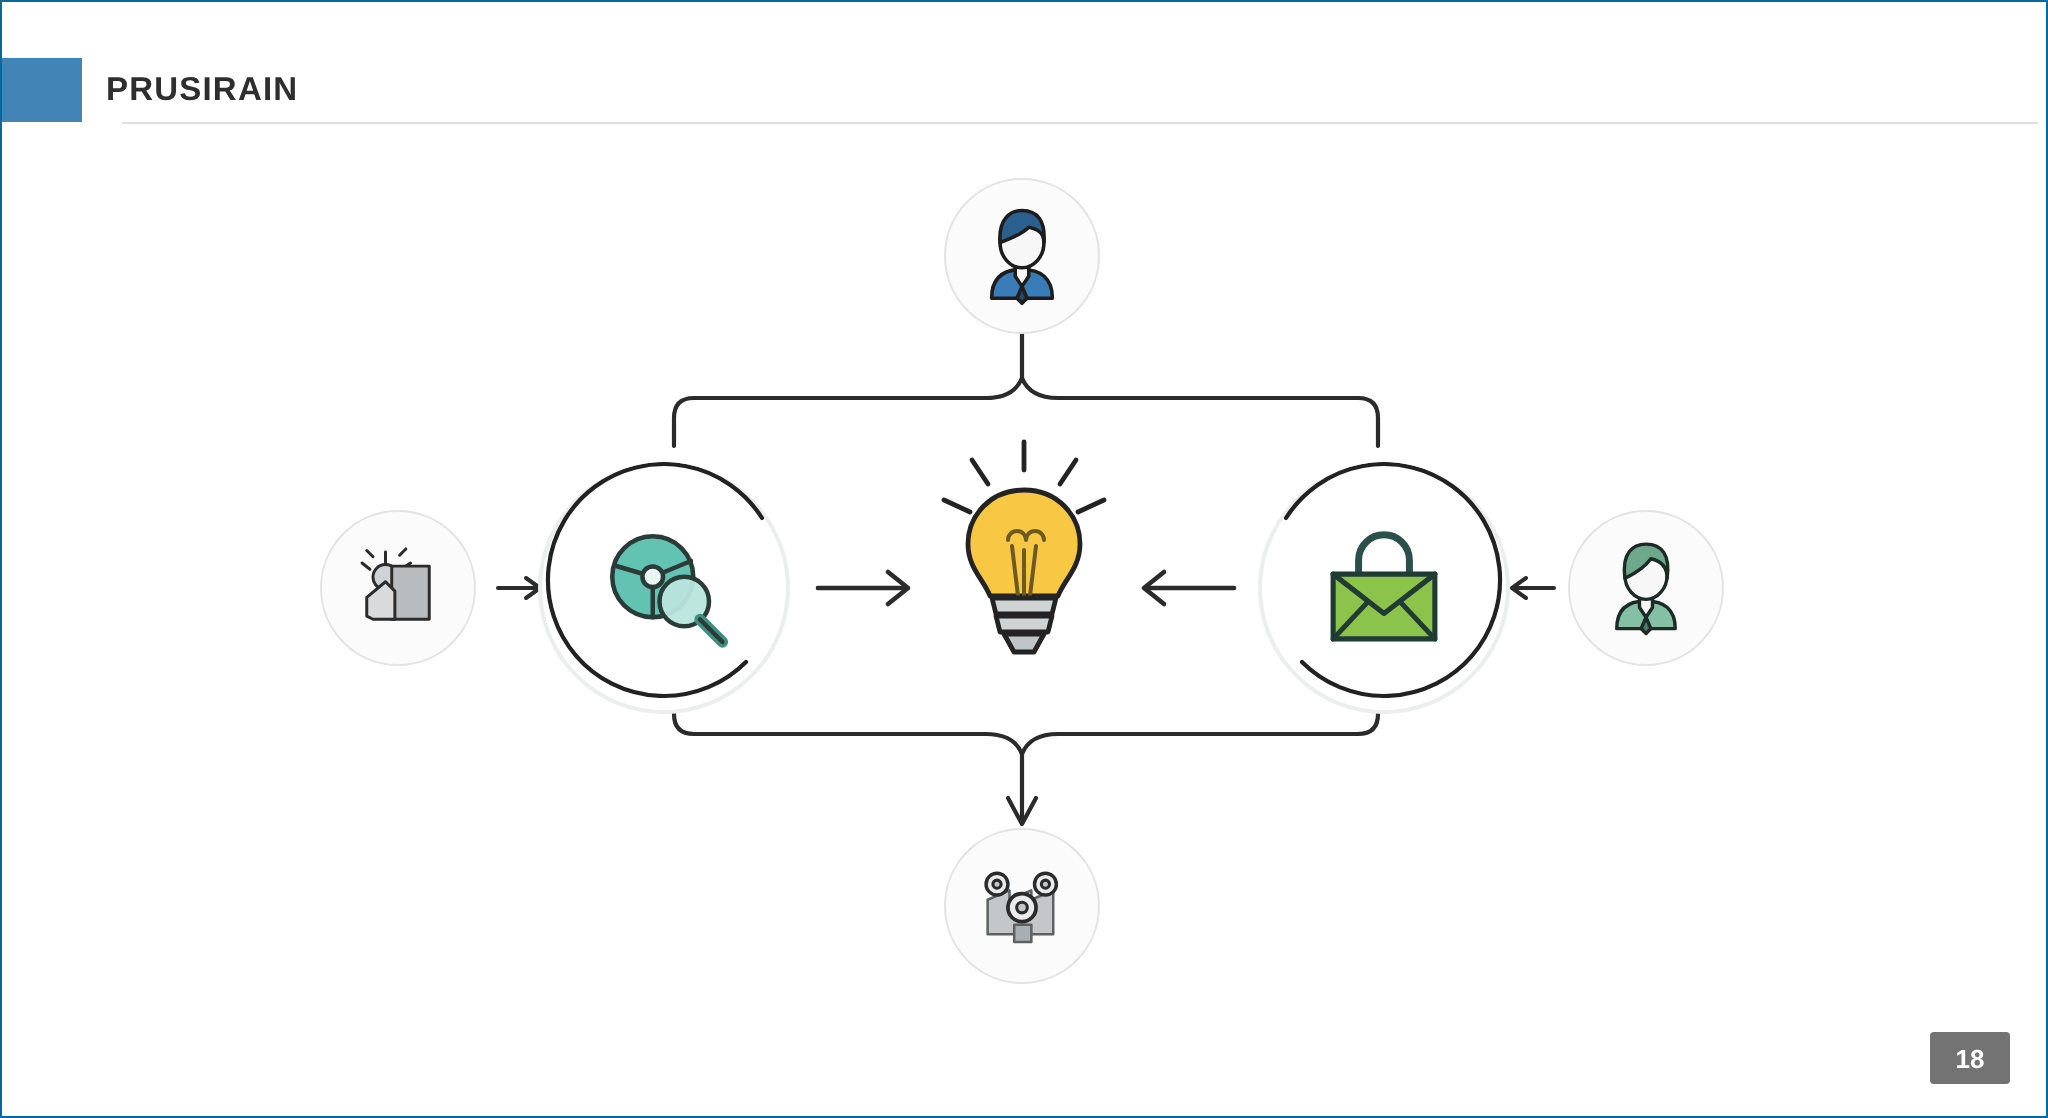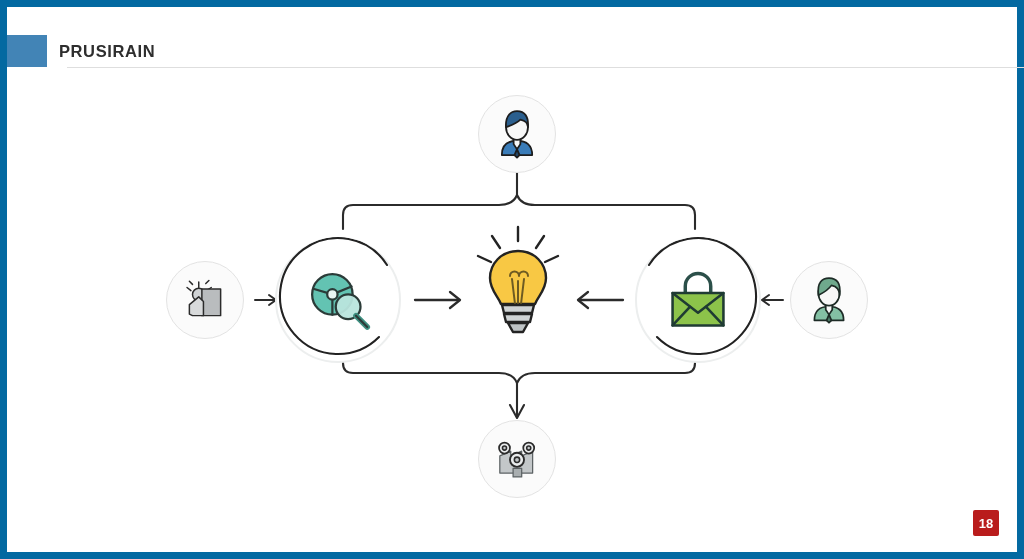--- a/index.html
+++ b/index.html
@@ -7,21 +7,21 @@
   body{
     width:1024px;height:559px;
     background:#ffffff;
     font-family:"Liberation Sans", sans-serif;
     overflow:hidden;
     position:relative;
   }
   .slide{
     position:absolute;inset:0;
     background:#ffffff;
-    border:7px solid #0369a1;
+    border:1px solid #0369a1;
     box-sizing:border-box;
   }
 
   
   .header{
     position:absolute;left:0;top:28px;width:1024px;height:32px;
   }
   .header-accent{
     position:absolute;left:0;top:0;width:40px;height:32px;
     background:#4284B6;
@@ -67,22 +67,22 @@
     position:absolute;width:126px;height:126px;
     border-radius:50%;
     pointer-events:none;
   }
 
   .icon-wrap{display:block;line-height:0;}
 
   
   .page-badge{
     position:absolute;right:18px;bottom:16px;
-    width:26px;height:26px;
-    background:#b91c1c;
+    width:40px;height:26px;
+    background:#737373;
     color:#ffffff;
     border-radius:2px;
     display:flex;align-items:center;justify-content:center;
     font-size:13px;font-weight:bold;
     font-family:"Liberation Sans", sans-serif;
   }
 
   .brackets{position:absolute;left:0;top:0;width:1024px;height:440px;pointer-events:none;}
 </style>
 </head>

